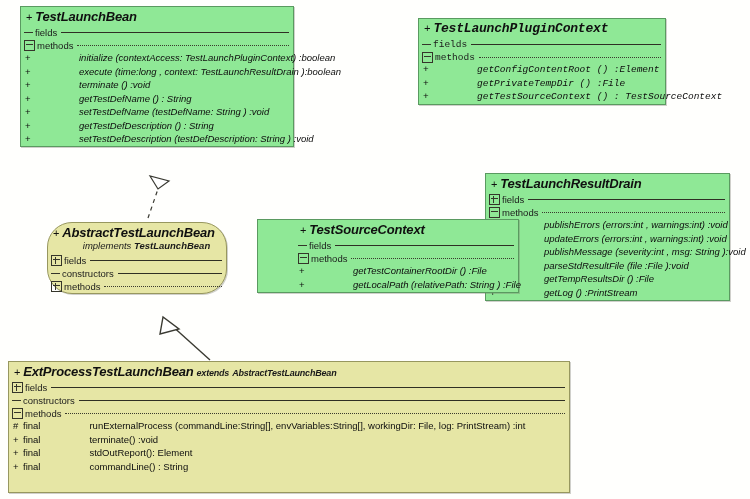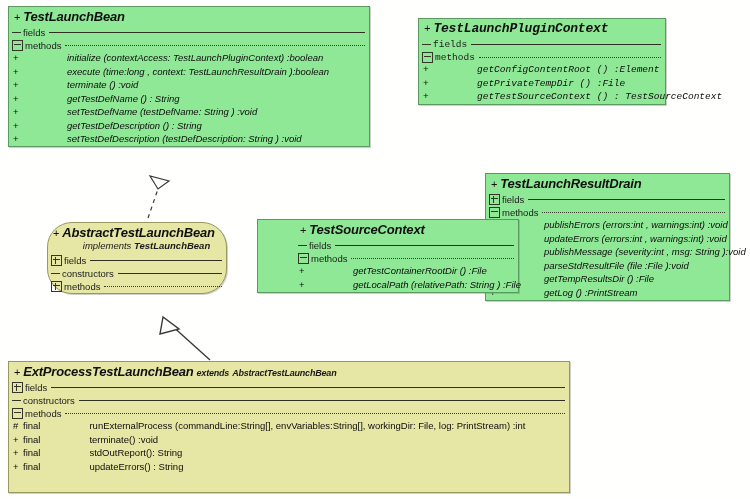--- a/index.html
+++ b/index.html
@@ -158,21 +158,21 @@
     <line x1="148" y1="218" x2="158" y2="189" stroke="#3a3a32" stroke-width="1.2" stroke-dasharray="4,4"></line>
     <polygon points="158,189 150,176 169,181" fill="#ffffff" stroke="#3a3a32" stroke-width="1.2"></polygon>
   </svg>
 
   <svg class="connector" style="left:0;top:0;width:750px;height:499px;">
      AbstractTestLaunchBean (solid, hollow triangle) --&gt;
     <line x1="210" y1="360" x2="170" y2="324" stroke="#3a3a32" stroke-width="1.4"></line>
     <polygon points="163,317 160,334 179,329" fill="#ffffff" stroke="#3a3a32" stroke-width="1.4"></polygon>
   </svg>
 
-  <div class="uml-class green" style="left:8px; top:6px; width:362px;">
+  <div class="uml-class green" style="left:20px; top:6px; width:274px;">
     <div class="class-header">
       <div class="class-title">
         <span class="vis">+</span><span>TestLaunchBean</span>
       </div>
     </div>
     <div class="compartment-bar">
       <span class="comp-icon dash"></span>
       <span class="comp-label">fields</span>
       <span class="comp-rule"></span>
     </div>
@@ -363,22 +363,22 @@
         <span class="m-sig">runExternalProcess (commandLine:String[], envVariables:String[], workingDir: File, log: PrintStream) :int</span>
       </div>
     <div class="member">
         <span class="m-vis">+</span>
         <span class="m-mod">final</span>
         <span class="m-sig">terminate() :void</span>
       </div>
     <div class="member">
         <span class="m-vis">+</span>
         <span class="m-mod">final</span>
-        <span class="m-sig">stdOutReport(): String</span>
+        <span class="m-sig">stdOutReport(): Element</span>
       </div>
     <div class="member">
         <span class="m-vis">+</span>
         <span class="m-mod">final</span>
-        <span class="m-sig">updateErrors() : String</span>
+        <span class="m-sig">commandLine() : String</span>
       </div>
   </div>
 
 </div>
 
 </body></html>

